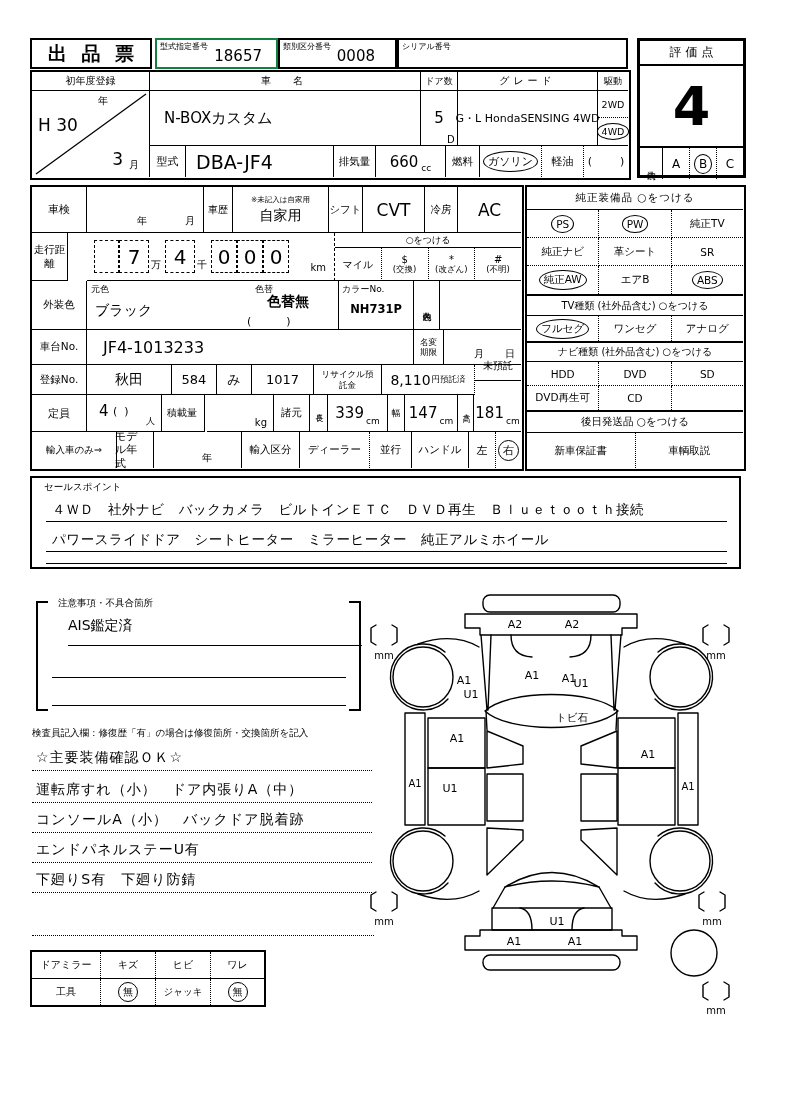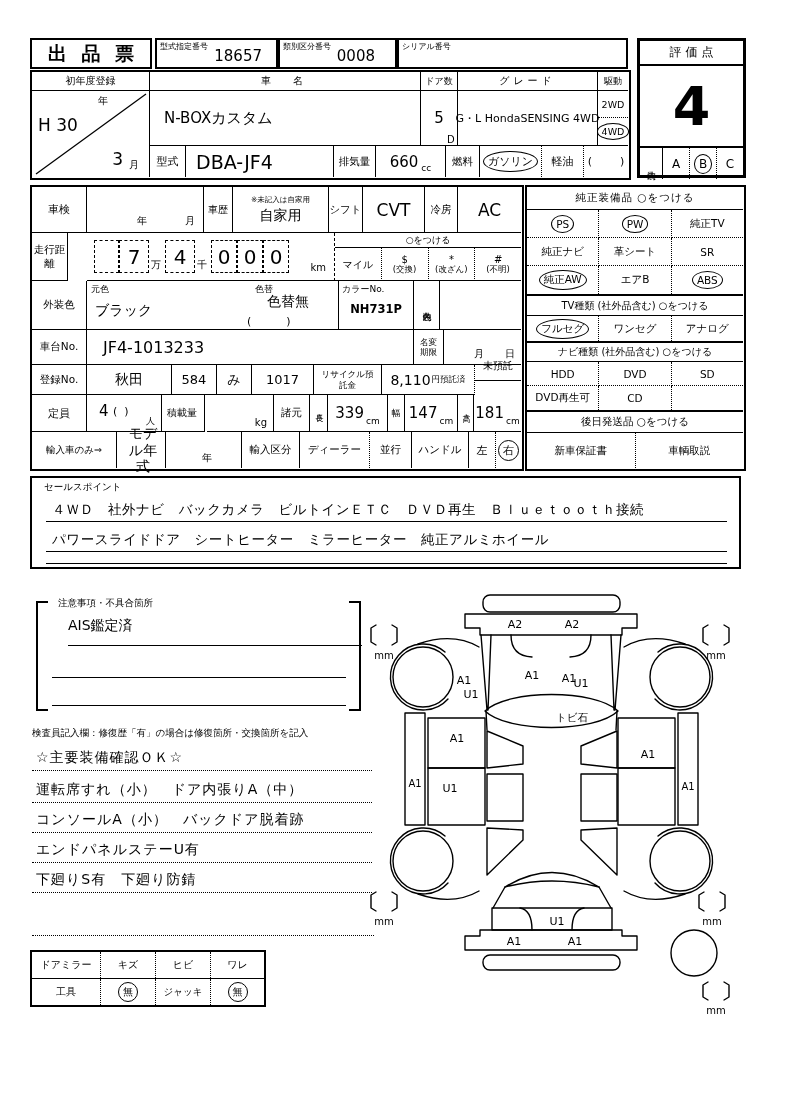--- a/index.html
+++ b/index.html
@@ -22,21 +22,21 @@
   .eqc{flex:1;display:flex;align-items:center;justify-content:center;font-size:10.5px;text-align:center}
   svg text{font-family:"DejaVu Sans","Liberation Sans",sans-serif}
 </style>
 </head>
 <body>
 
 <div class="a" style="left:0;top:0;width:800px;height:1100px">
 
   <div class="a c" style="left:30px;top:38px;width:122px;height:31px;border:2.5px solid #000;font-size:19px;font-weight:bold;letter-spacing:4px;text-indent:4px">出 品 票</div>
 
-  <div class="a" style="left:155px;top:38px;width:123px;height:31px;border:2px solid #000000">
+  <div class="a" style="left:155px;top:38px;width:123px;height:31px;border:2px solid #15803d">
     <span class="a" style="left:3px;top:1px;font-size:8px">型式指定番号</span>
     <span class="a" style="right:14px;bottom:2px;font-size:15px">18657</span>
   </div>
   <div class="a" style="left:278px;top:38px;width:119px;height:31px;border:2px solid #000">
     <span class="a" style="left:3px;top:1px;font-size:8px">類別区分番号</span>
     <span class="a" style="right:20px;bottom:2px;font-size:15px">0008</span>
   </div>
   <div class="a" style="left:397px;top:38px;width:231px;height:31px;border:2px solid #000">
     <span class="a" style="left:3px;top:1px;font-size:8px">シリアル番号</span>
     <span class="a" style="right:20px;bottom:2px;font-size:15px"></span>
@@ -143,21 +143,21 @@
           <span style="font-size:8.5px">(不明)</span>
         </div>
       </div>
     </div>
 
     <div class="a c br bb" style="left:0;top:94px;width:55px;height:49px;font-size:10.5px">外装色</div>
     <div class="a br bb" style="left:55px;top:94px;width:252px;height:49px">
       <span class="a" style="left:4px;top:2px;font-size:9px">元色</span>
       <span class="a" style="left:8px;top:21px;font-size:14px">ブラック</span>
       <span class="a" style="left:168px;top:2px;font-size:9px">色替</span>
-      <span class="a" style="left:180px;top:12px;font-size:14px;font-weight:normal">色替無</span>
+      <span class="a" style="left:180px;top:12px;font-size:14px;font-weight:bold">色替無</span>
       <span class="a pre" style="left:160px;bottom:1px;font-size:11px">(          )</span>
     </div>
     <div class="a br bb" style="left:307px;top:94px;width:75px;height:49px">
       <span class="a" style="left:3px;top:2px;font-size:9px">カラーNo.</span>
       <span class="a" style="left:0;right:0;top:21px;text-align:center;font-size:11.5px;font-weight:bold">NH731P</span>
     </div>
     <div class="a c br bb vert" style="left:382px;top:94px;width:26px;height:49px;font-size:9px">内装色</div>
     <div class="a bb" style="left:408px;top:94px;width:81px;height:49px"></div>
 
     <div class="a c br bb" style="left:0;top:143px;width:55px;height:35px;font-size:10.5px">車台No.</div>
@@ -201,21 +201,21 @@
       <span style="font-size:15px">147</span>
       <span style="font-size:9px;align-self:flex-end;margin:0 0 5px 2px">cm</span>
     </div>
     <div class="a c br bb vert" style="left:426px;top:208px;width:16px;height:37px;font-size:8px">高さ</div>
     <div class="a c bb" style="left:442px;top:208px;width:47px;height:37px">
       <span style="font-size:15px">181</span>
       <span style="font-size:9px;align-self:flex-end;margin:0 0 5px 2px">cm</span>
     </div>
 
     <div class="a c br" style="left:0;top:245px;width:85px;height:36px;font-size:9.5px">輸入車のみ⇒</div>
-    <div class="a c br" style="left:89px;top:245px;width:45px;height:36px;font-size:14px;line-height:1.2;text-align:center;padding:0 6px">モデル年式</div>
+    <div class="a c br" style="left:77px;top:245px;width:45px;height:36px;font-size:11px;line-height:1.2;text-align:left;padding:0 6px">モデル年式</div>
     <div class="a br" style="left:130px;top:245px;width:80px;height:36px">
       <span class="a" style="left:40px;bottom:3px;font-size:10px">年</span>
     </div>
     <div class="a c br" style="left:210px;top:245px;width:58px;height:36px;font-size:10.5px">輸入区分</div>
     <div class="a c brd" style="left:268px;top:245px;width:70px;height:36px;font-size:10.5px">ディーラー</div>
     <div class="a c br" style="left:338px;top:245px;width:42px;height:36px;font-size:10.5px">並行</div>
     <div class="a c br" style="left:380px;top:245px;width:57px;height:36px;font-size:10.5px">ハンドル</div>
     <div class="a c brd" style="left:437px;top:245px;width:27px;height:36px;font-size:11px">左</div>
     <div class="a c" style="left:464px;top:245px;width:25px;height:36px;font-size:11px">
         <span class="circ">右</span>

